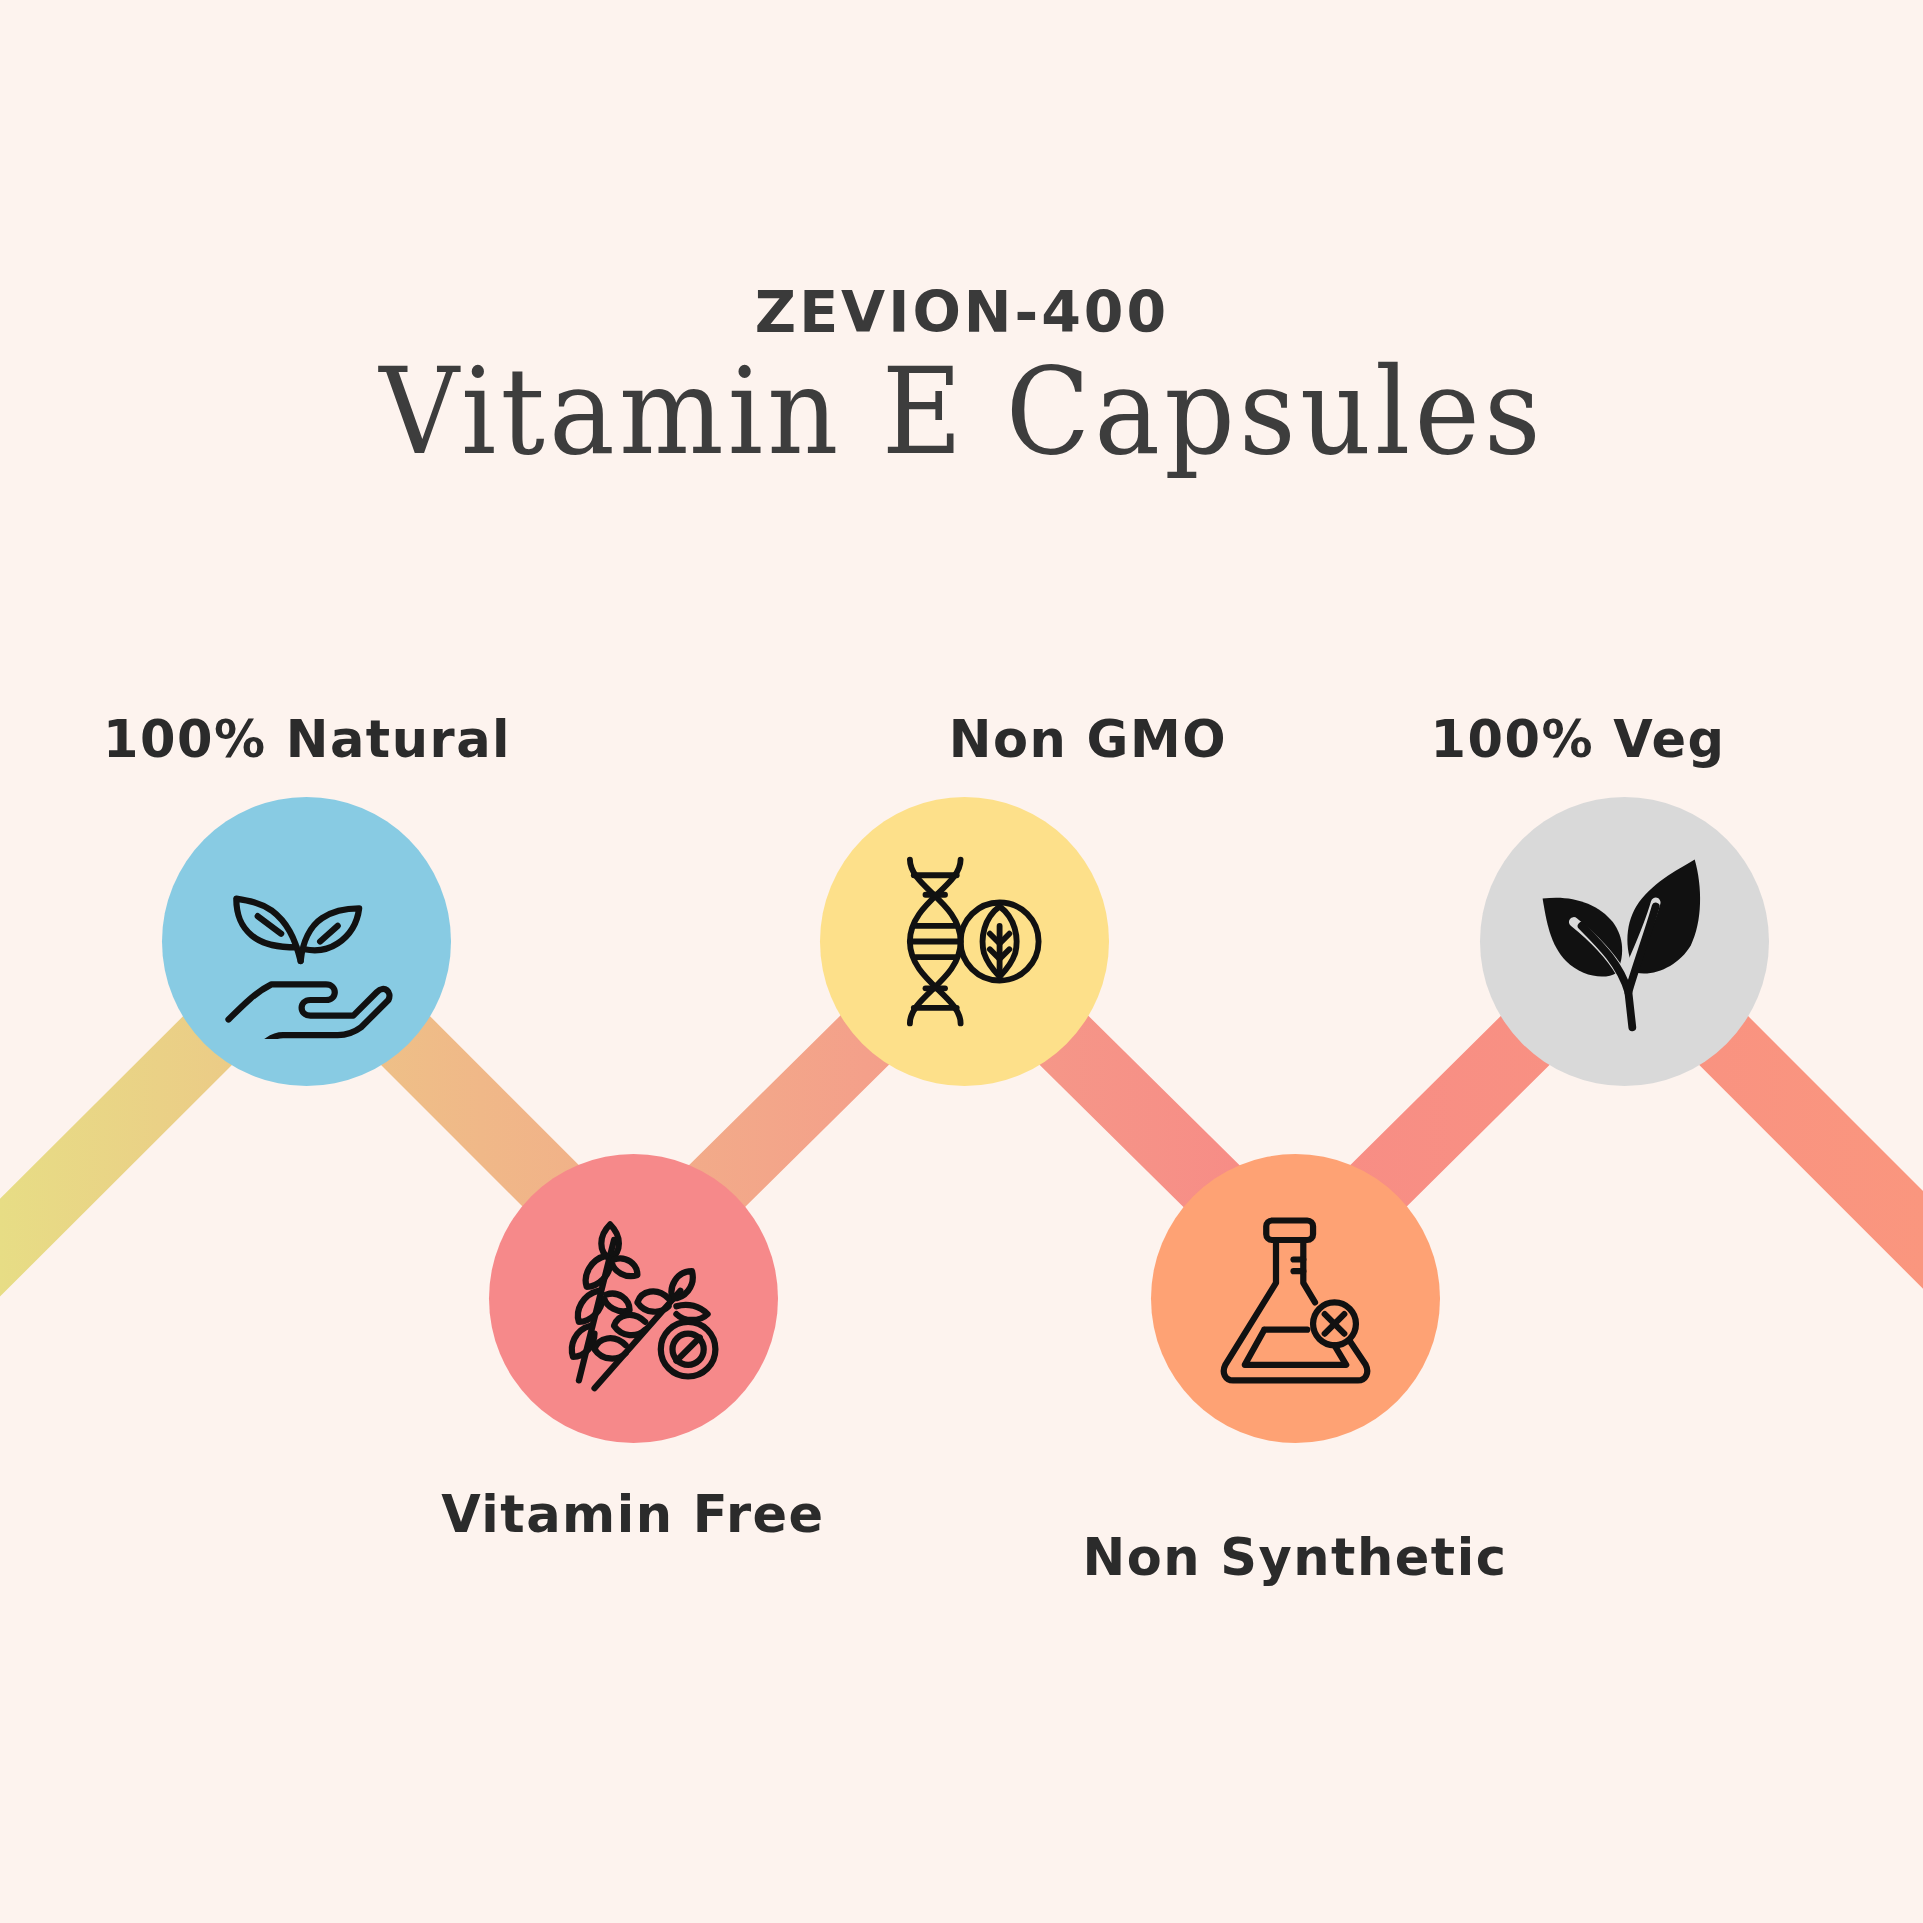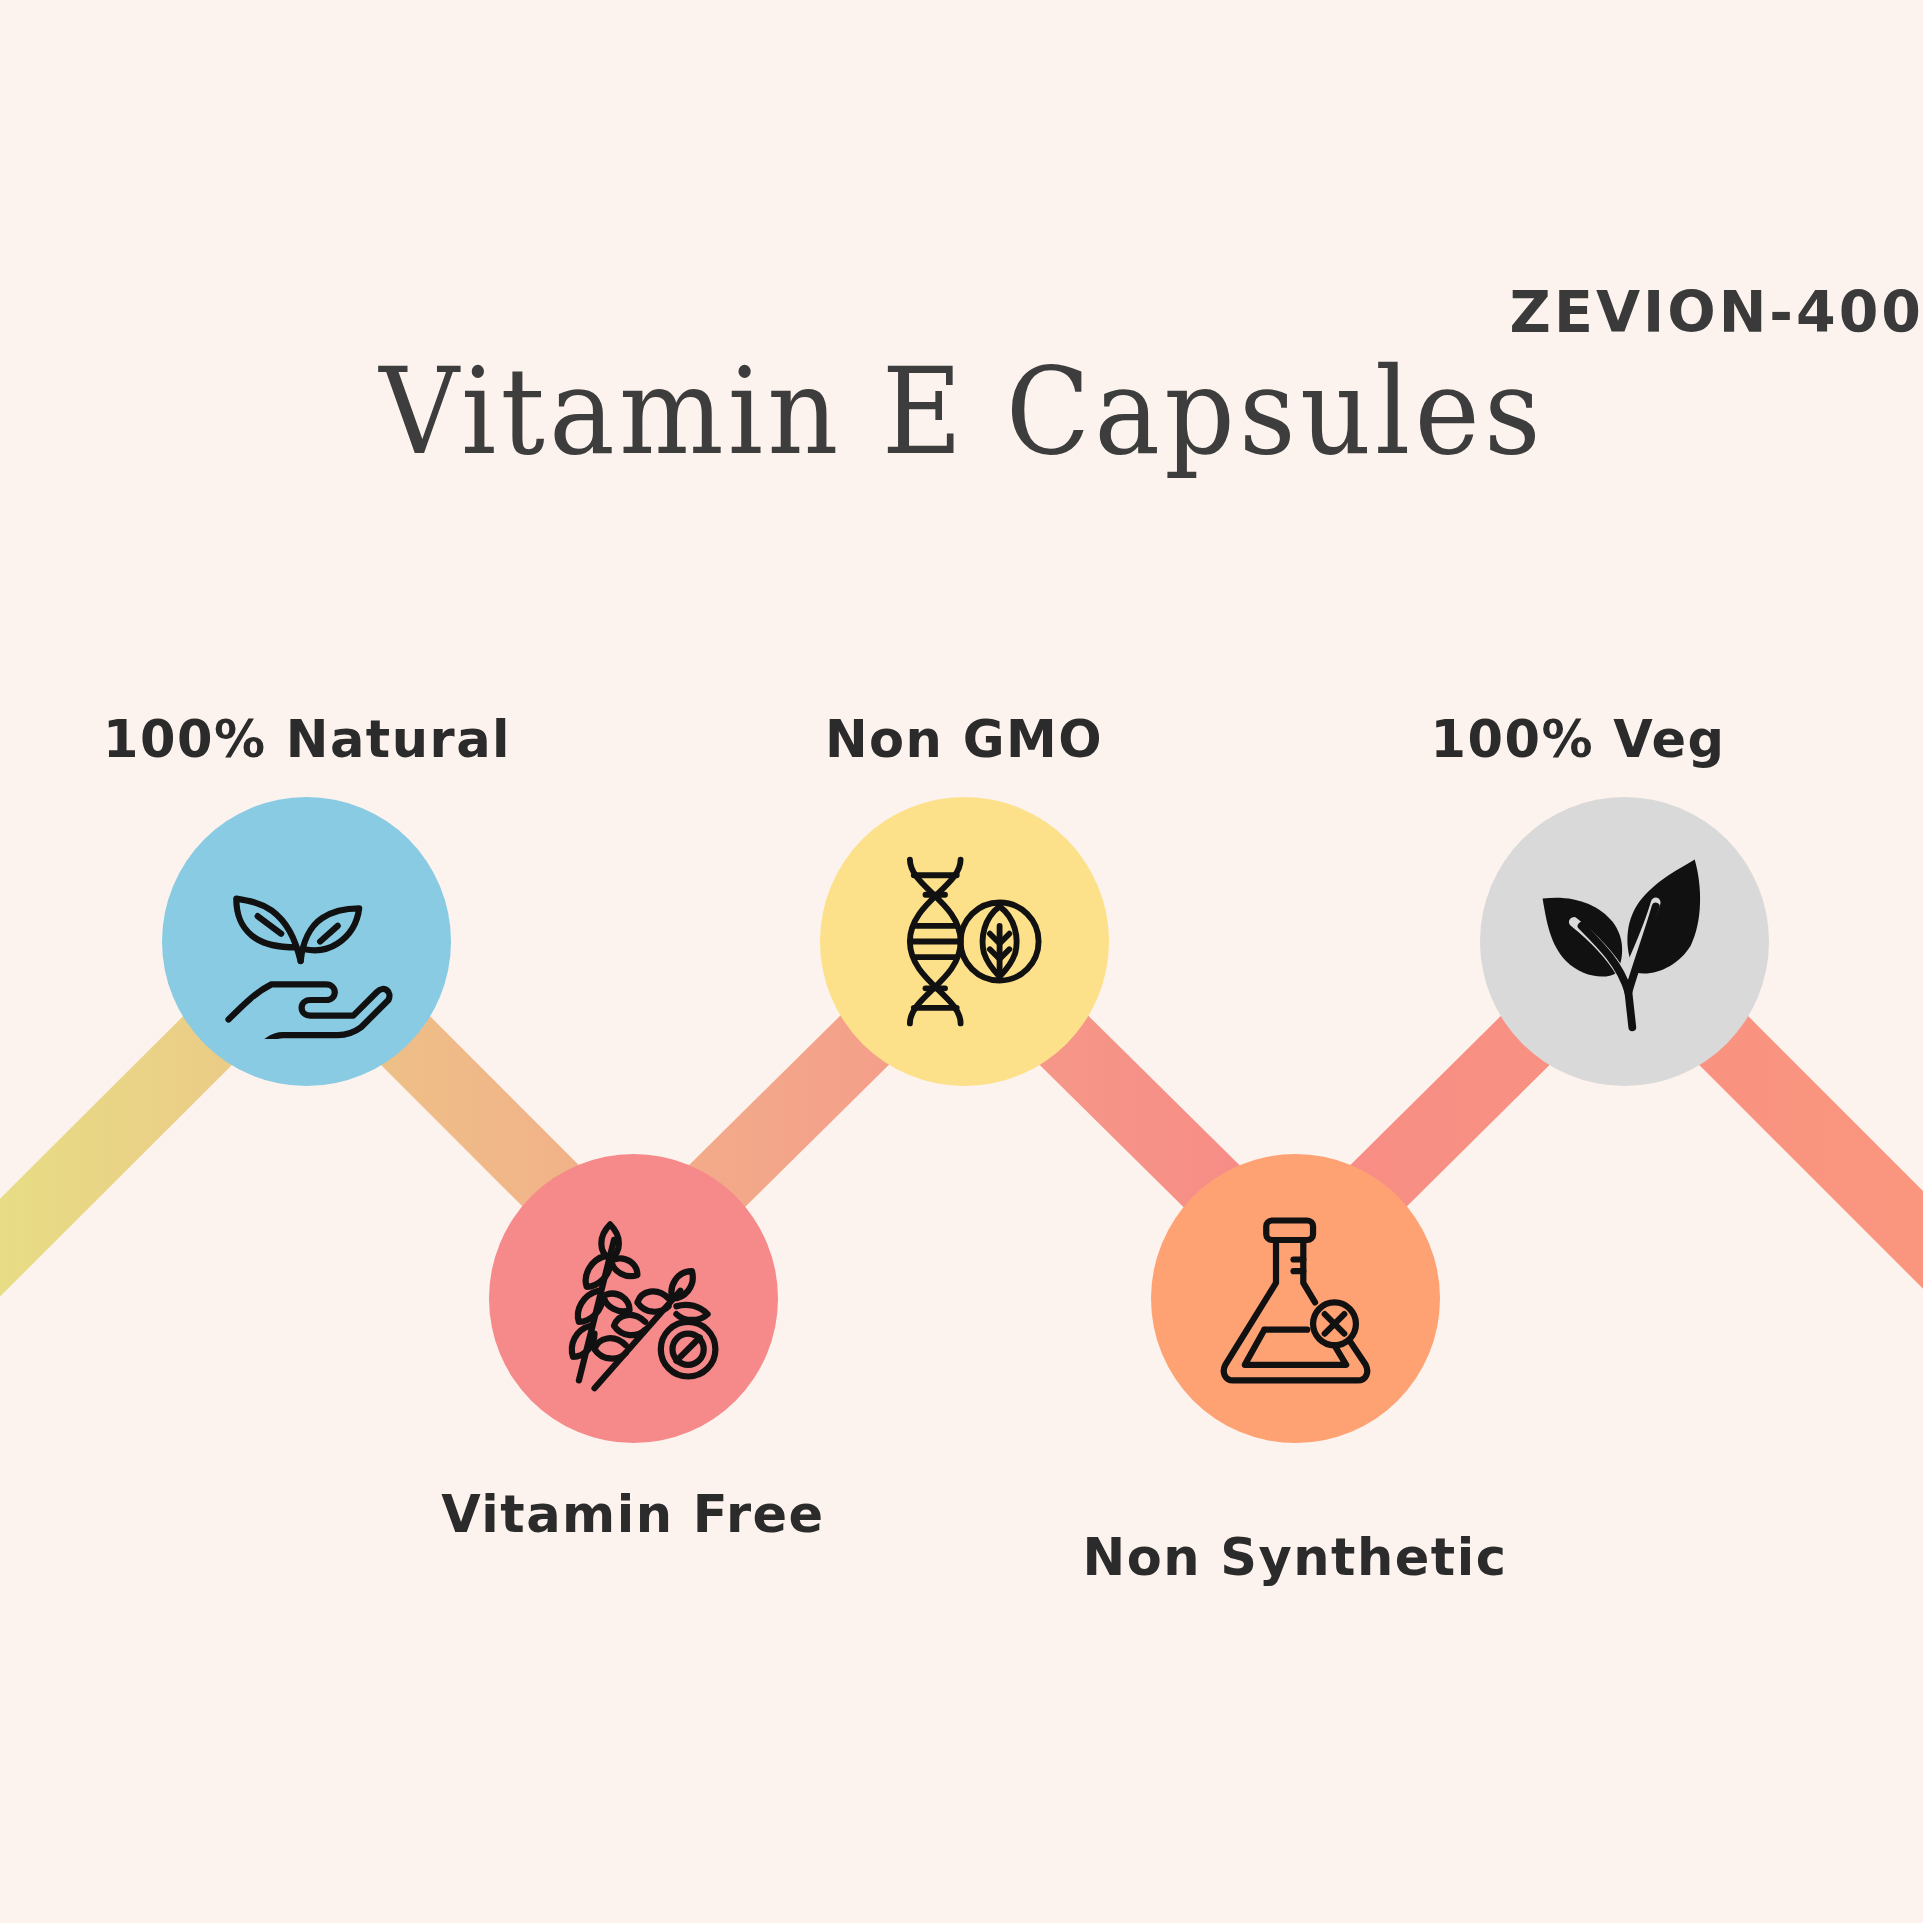--- a/index.html
+++ b/index.html
@@ -13,21 +13,21 @@
       position: relative;
       overflow: hidden;
       font-family: "DejaVu Sans", sans-serif;
       color: #2b2b2b;
     }
     .brand {
       position: absolute;
       left: 0;
       width: 1924px;
       top: 284px;
-      text-align: right;
+      text-align: center;
       font-family: "DejaVu Sans", sans-serif;
       font-weight: bold;
       font-size: 57px;
       letter-spacing: 3px;
       color: #3a3a3a;
       line-height: 1;
     }
     .title {
       position: absolute;
       left: 0;
@@ -126,21 +126,21 @@
     <path d="M56,62 C50,56 42,58 40,64 C44,70 52,70 56,66"></path>
     <path d="M46,74 C40,68 32,70 30,76 C34,82 42,82 46,78"></path>
 
     <circle cx="78" cy="76" r="14"></circle>
     <circle cx="78" cy="76" r="8"></circle>
     <path d="M72,82 L84,70"></path>
   </svg>
 </div>
 <div class="label" style="left:370px; top:1489px;">Vitamin Free</div>
 
-<div class="label" style="left:701px; top:714px;">Non GMO</div>
+<div class="label" style="left:701px; top:714px;text-align:right;">Non GMO</div>
 <div class="badge" style="left:820px; top:797px; background:#FDE08A;">
   <svg viewBox="0 0 100 100" fill="none" stroke="#111" stroke-width="3" stroke-linecap="round" stroke-linejoin="round">
 
     <path d="M22,8 C22,22 48,30 48,50 C48,70 22,78 22,92"></path>
     <path d="M48,8 C48,22 22,30 22,50 C22,70 48,78 48,92"></path>
 
     <path d="M24,16 L46,16"></path>
     <path d="M30,26 L40,26"></path>
     <path d="M24,42 L46,42"></path>
     <path d="M22,50 L48,50"></path>

